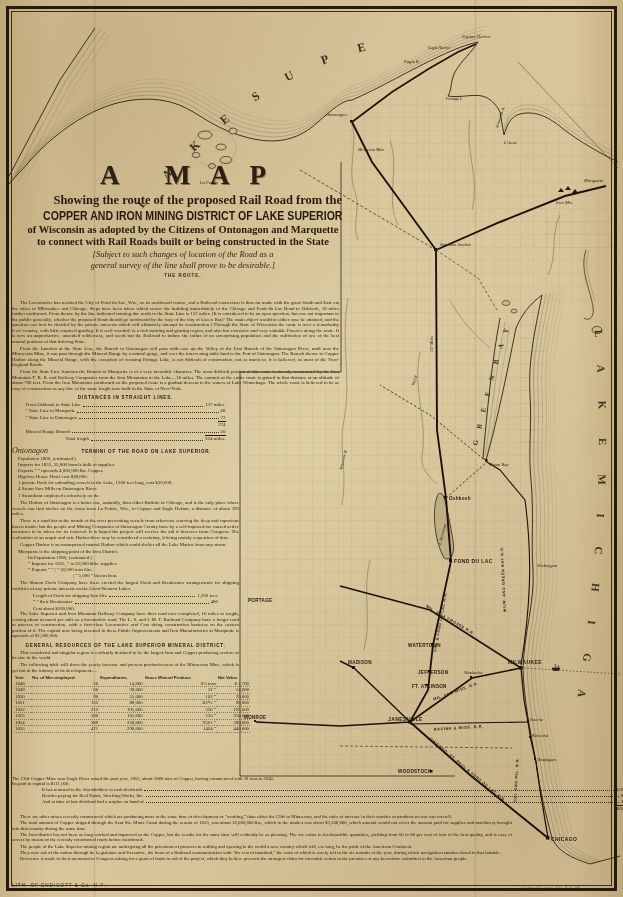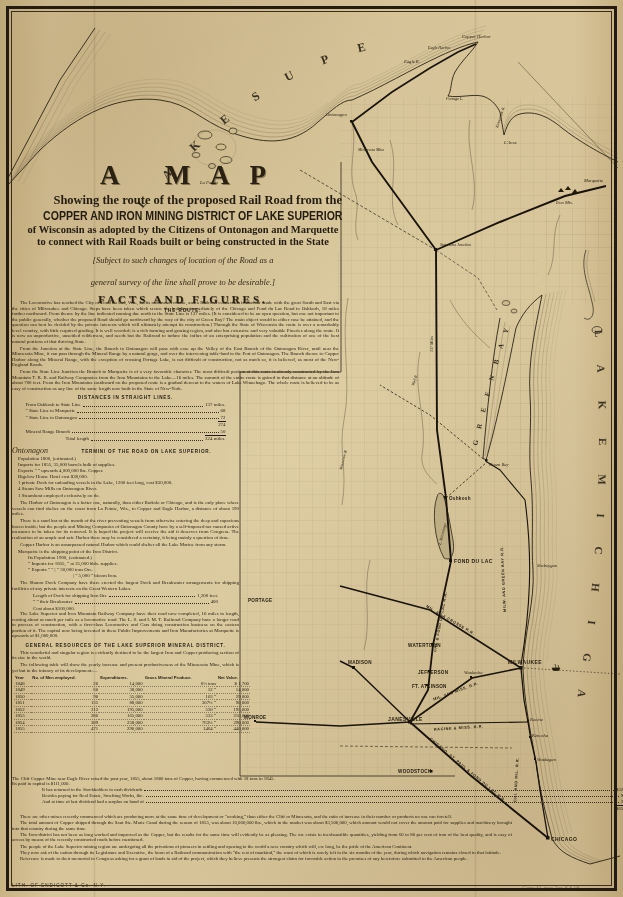--- a/index.html
+++ b/index.html
@@ -27,21 +27,21 @@
   .lbl-tiny{font:italic 4px "Liberation Serif",serif;}
   .lbl-rr{font:bold 3.8px "Liberation Sans",sans-serif;letter-spacing:.6px;}
   
   .panel{position:absolute;}
   .title-block{left:24px;top:160px;width:318px;text-align:center;}
   .t-amap{font:bold 27px "Liberation Serif",serif;letter-spacing:20px;padding-left:20px;
           color:#2a2112;text-shadow:1px 1px 0 rgba(40,25,5,.45), -0.5px -0.5px 0 rgba(255,240,200,.4);}
   .t-l2{font:bold 12.5px "Liberation Serif",serif;margin-top:2px;text-align:right;}
   .t-l3{font:bold 12px "Liberation Sans",sans-serif;transform:scaleX(.88);transform-origin:center;white-space:nowrap;margin-top:1px;}
   .t-l4{font:bold 10.5px "Liberation Serif",serif;margin-top:1px;}
-  .t-sub{font:italic 8.5px "Liberation Serif",serif;margin-top:8px;color:#352a18;}
+  .t-sub{font:italic 8.5px "Liberation Serif",serif;margin-top:2px;color:#352a18;}
   .t-facts{font:bold 11px "Liberation Serif",serif;letter-spacing:3px;margin-top:6px;color:#2a2112;
            text-shadow:0.7px 0.7px 0 rgba(40,25,5,.4);}
   .t-route{font:bold 4.5px "Liberation Sans",sans-serif;letter-spacing:1px;margin-top:3px;}
   .facts{left:12px;top:300px;width:327px;font-size:4.9px;line-height:5.5px;text-align:justify;}
   .facts p{margin:0 0 1.5px 0;text-indent:8px;}
   .narrow{width:227px;}
   .schead{font:bold 4.6px "Liberation Sans",sans-serif;letter-spacing:.8px;text-align:center;margin:4px 0 2px 0;}
   .ldr-row{display:flex;align-items:flex-end;margin:0 0 0.8px 0;}
   .ldr-row .lab{white-space:nowrap;}
   .ldr-row .dots{flex:1;border-bottom:1px dotted #3a2f1e;margin:0 2px 1px 2px;min-width:6px;}
@@ -299,22 +299,21 @@
 
 </svg>
 
 <div class="panel title-block">
   <div class="t-amap">A MAP</div>
   <div class="t-l2">Showing the route of the proposed Rail Road from the</div>
   <div class="t-l3">COPPER AND IRON MINING DISTRICT OF LAKE SUPERIOR</div>
   <div class="t-l4">of Wisconsin as adopted by the Citizens of Ontonagon and Marquette</div>
   <div class="t-l4">to connect with Rail Roads built or being constructed in the State</div>
   <div class="t-sub">[Subject to such changes of location of the Road as a</div>
-  <div class="t-sub" style="margin-top:12px">general survey of the line shall prove  to be desirable.]</div>
-  <div class="t-facts">FACTS AND FIGURES.</div>
+  <div class="t-sub" style="margin-top:1px">general survey of the line shall prove  to be desirable.]</div>
   <div class="t-route">THE ROUTE.</div>
 </div>
 
 <div class="panel facts">
   <p>The Locomotive has reached the City of Fond du Lac, Wis., on its northward course, and a Railroad connection is thus far made with the great South and East via the cities of Milwaukee and Chicago. Steps have been taken which secure the building immediately of the Chicago and Fond du Lac Road to Oshkosh, 18 miles farther northward. From thence by the line indicated running due north to the State Line is 137 miles. [It is considered to be an open question, but one not important to the public generally, whether the proposed Road should go northward by the way of the city of Green Bay? The main object would in either case be attained, and the question can best be decided by the private interests which will ultimately attempt its construction.] Through the State of Wisconsin the route is over a remarkably level country, with little required grading. It is well wooded; is a rich farming and grazing region, and also has extensive and very valuable Pineries along the route. It is now an unproductive, unsettled wilderness, and needs but the Railroad to induce the influx of an enterprising population and the cultivation of one of the best natural portions of that thriving State.</p>
   <p>From the Junction at the State Line, the Branch to Ontonagon will pass with ease up the Valley of the East Branch of the Ontonagon River, until near the Minnesota Mine, it can pass through the Mineral Range by a natural gorge, and over the intervening table-land to the Port of Ontonagon. The Branch thence to Copper Harbor along the Mineral Range, with the exception of crossing Portage Lake, is not difficult of construction, not as much so, it is believed, as most of the New-England Roads.</p>
   <p>From the State Line Junction the Branch to Marquette is of a very favorable character. The most difficult portion of this route is already constructed by the Iron Mountain T. R. R. and Railway Companies from the Iron Mountains to the Lake—16 miles. The summit of the entire route is gained in that distance at an altitude of about 700 feet. From the Iron Mountains southward on the proposed route is a gradual descent to the waters of Lake Winnebago. The whole route is believed to be as easy of construction as any line of the same length now built in the State of New-York.</p>
 
   <div class="narrow">
     <div class="schead">DISTANCES IN STRAIGHT LINES.</div>

